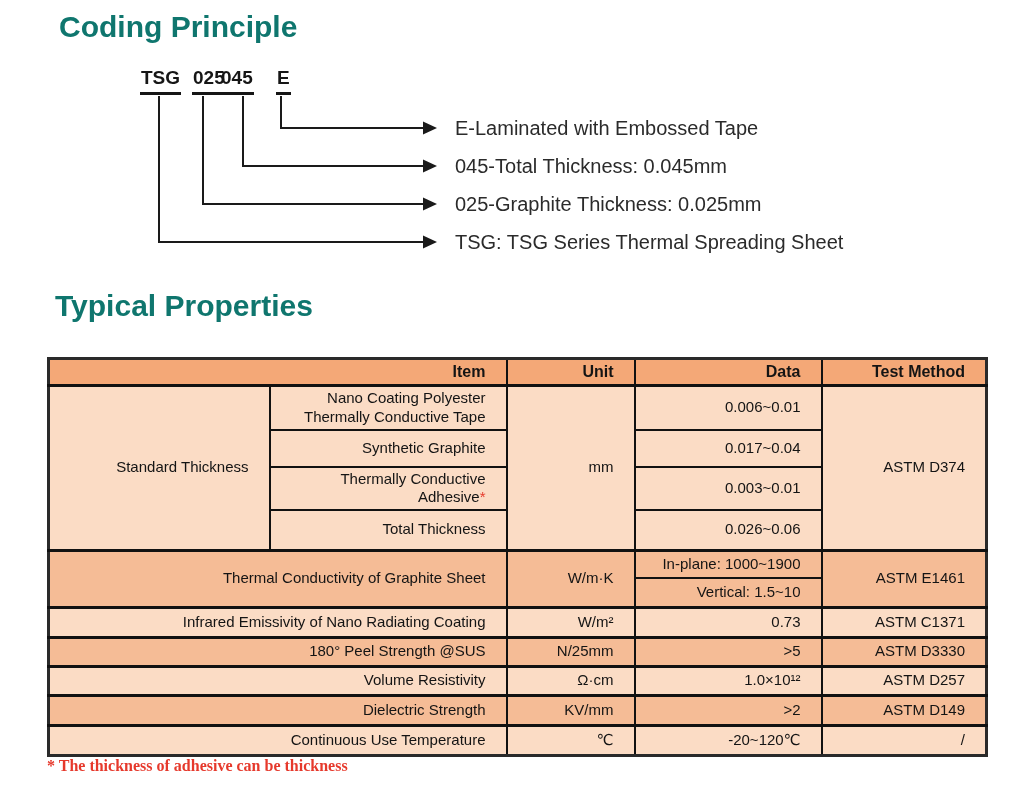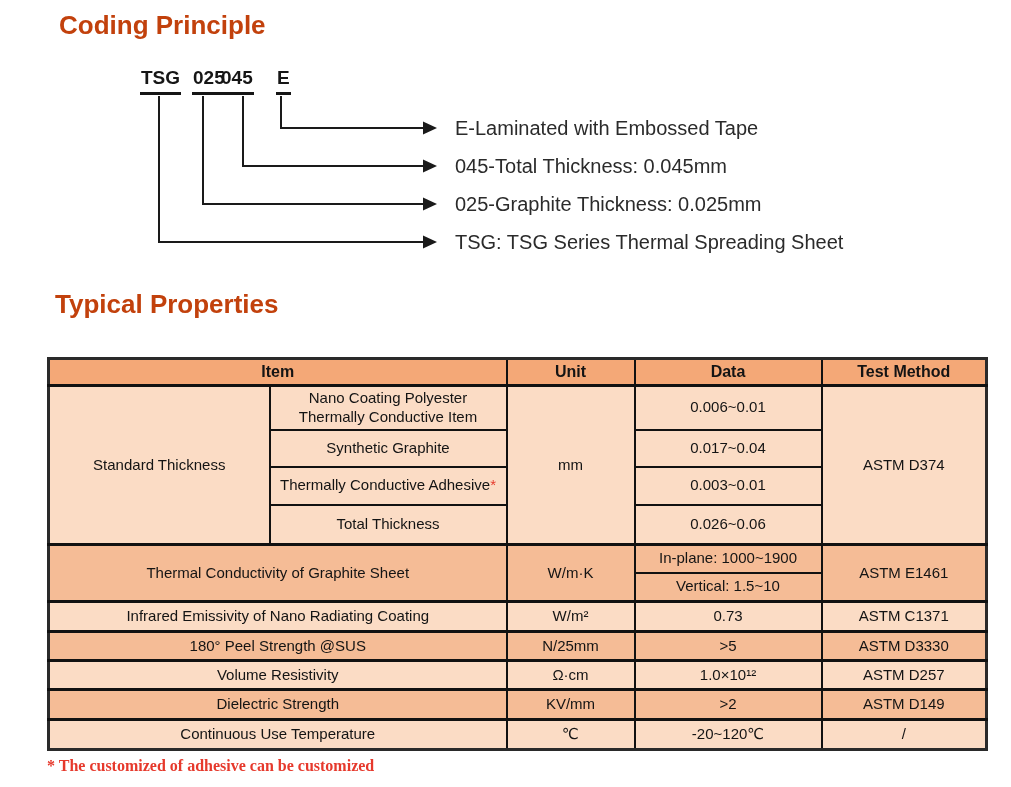--- a/index.html
+++ b/index.html
@@ -8,21 +8,21 @@
     --row-mid:#F5BC96;
     --ink:#1c1c1c;
     --line:#111111;
     --note-red:#E6392C;
   }
   *{margin:0;padding:0;box-sizing:border-box;}
   html,body{background:#fff;}
   body{font-family:"Liberation Sans","DejaVu Sans",sans-serif;color:var(--ink);}
   .page{position:relative;width:1011px;height:787px;background:#fff;overflow:hidden;}
 
-  .h1{position:absolute;font-size:26px;font-weight:700;color:#c2410c;letter-spacing:0px;}
+  .h1{position:absolute;font-size:30px;font-weight:700;color:#0f766e;letter-spacing:0px;}
   .h1.coding{left:59px;top:10px;}
   .h1.typical{left:55px;top:289px;}
 
   
   .code-part{
     position:absolute;top:66px;font-size:19px;font-weight:700;color:#161616;
     border-bottom:3px solid #161616;padding:0 1px 2px 1px;line-height:24px;
   }
   .code-label{
     position:absolute;left:455px;height:18px;line-height:18px;
@@ -31,22 +31,22 @@
   .connector-svg{position:absolute;left:0;top:0;}
 
   
   table.props{
     position:absolute;left:47px;top:357px;width:938px;
     border-collapse:collapse;table-layout:fixed;
     font-size:15px;color:#141414;
   }
   table.props td,table.props th{
     border:2px solid var(--line);
-    text-align:center;vertical-align:middle;
-    padding:2px 8px;line-height:1.25;
+    text-align:right;vertical-align:middle;
+    padding:2px 20px;line-height:1.25;
   }
   table.props{border:3px solid #2a2a2a;}
   table.props th{font-size:16px;font-weight:700;background:var(--header-bg);height:26px;}
   tr.light td{background:var(--row-light);}
   tr.mid td{background:var(--row-mid);}
   tr.major td{border-top:3px solid var(--line);}
   table.props thead th{border-bottom:3px solid var(--line);}
   .red{color:var(--note-red);}
 
   .footnote{
@@ -105,21 +105,21 @@
         <th>Unit</th>
         <th>Data</th>
         <th>Test Method</th>
       </tr>
     </thead>
     <tbody>
       <tr class="light" style="height:41px">
         <td rowspan="4">Standard Thickness</td>
         <td>
           <div>Nano Coating Polyester</div>
-          <div>Thermally Conductive Item</div>
+          <div>Thermally Conductive Tape</div>
         </td>
         <td rowspan="4">mm</td>
         <td>0.006~0.01</td>
         <td rowspan="4">ASTM D374</td>
       </tr>
       <tr class="light" style="height:37px">
         <td>Synthetic Graphite</td>
         <td>0.017~0.04</td>
       </tr>
       <tr class="light" style="height:38px">
@@ -167,15 +167,15 @@
       </tr>
       <tr class="light major" style="height:30px">
         <td colspan="2">Continuous Use Temperature</td>
         <td>℃</td>
         <td>-20~120℃</td>
         <td>/</td>
       </tr>
     </tbody>
   </table>
 
-  <div class="footnote">* The customized of adhesive can be customized</div>
+  <div class="footnote">* The thickness of adhesive can be thickness</div>
 
 </div>
 
 </body></html>

